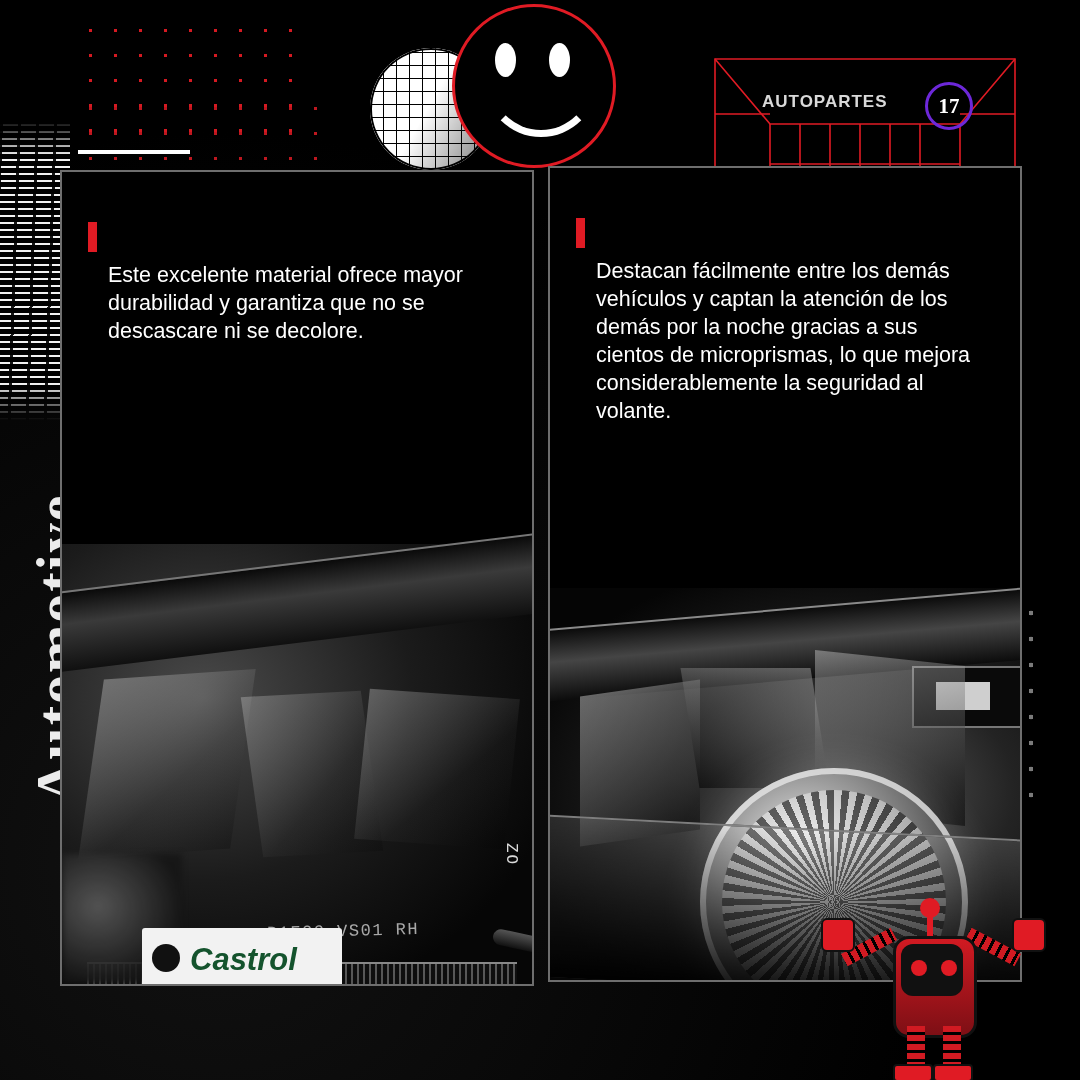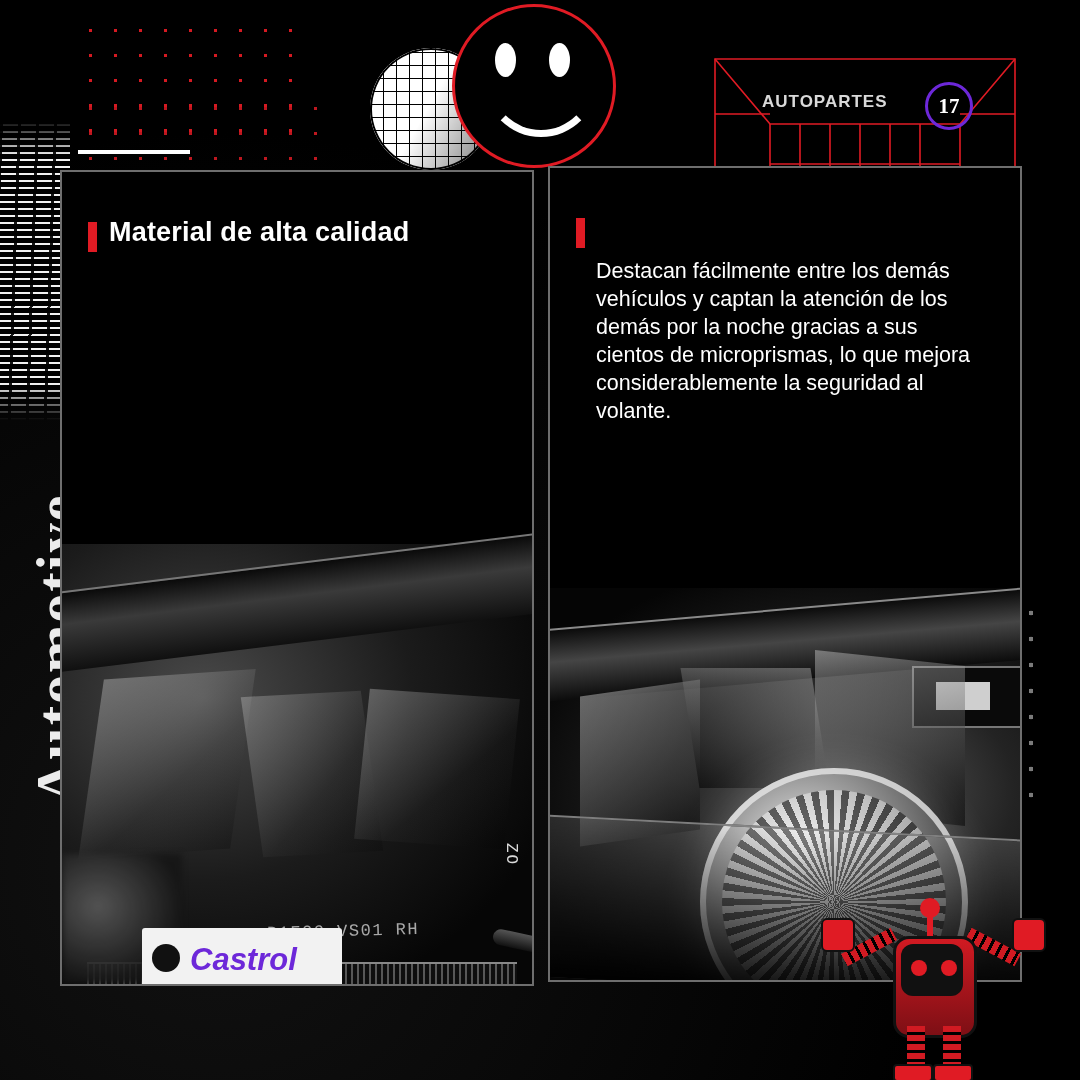--- a/index.html
+++ b/index.html
@@ -97,21 +97,21 @@
   .lf2{left:190px;top:150px;width:120px;height:160px;transform:skew(8deg,-3deg);opacity:.45;}
   .lf3{left:300px;top:150px;width:150px;height:150px;transform:skew(-6deg,4deg);opacity:.5;}
   .stripe-box{position:absolute;left:25px;top:418px;width:430px;height:160px;
     background:repeating-linear-gradient(90deg, rgba(255,255,255,.22) 0 2px, rgba(0,0,0,.65) 2px 6px),
       linear-gradient(180deg,#2a2a2a,#0c0c0c);border-top:2px solid #888;}
   .etch{position:absolute;left:205px;top:378px;color:#cfcfcf;font-size:17px;letter-spacing:1.5px;
     font-family:"Liberation Mono",monospace;opacity:.8;transform:rotate(-1.5deg);}
   .cable{position:absolute;left:430px;top:395px;width:110px;height:16px;border-radius:8px;
     background:linear-gradient(180deg,#555,#111);transform:rotate(12deg);}
   .castrol{position:absolute;left:80px;bottom:-8px;width:200px;height:64px;background:#f2f2f2;border-radius:3px;}
-  .castrol span{position:absolute;left:48px;top:14px;font-size:31px;font-weight:700;color:#6d28d9;font-style:italic;}
+  .castrol span{position:absolute;left:48px;top:14px;font-size:31px;font-weight:700;color:#14532d;font-style:italic;}
   .castrol:before{content:"";position:absolute;left:10px;top:16px;width:28px;height:28px;border-radius:50%;
     background:#111;}
   .code-z{position:absolute;right:12px;bottom:118px;color:#fff;font-size:16px;letter-spacing:2px;
     font-family:"Liberation Mono",monospace;writing-mode:vertical-rl;opacity:.85;}
 
   
   .proj{position:absolute;left:150px;top:180px;width:268px;height:268px;border-radius:50%;
     background:radial-gradient(circle at 38% 32%, #f2f2f2 0%, #9d9d9d 30%, #3a3a3a 70%, #0d0d0d 100%);
     box-shadow:0 0 42px rgba(255,255,255,.22);}
   .proj:before{content:"";position:absolute;inset:22px;border-radius:50%;
@@ -198,22 +198,22 @@
   <div class="badge17">17</div>
 
   <div class="glitch"></div>
   <div class="vert-word">Automotive</div>
   <div class="right-dots"></div>
 
   <div class="panel left">
     <div class="panel-head">
       <div class="title-row">
         <span class="title-bar"></span>
-        <div class="panel-title">Material de alta calidad</div>
       </div>
+      <div class="panel-body">Este excelente material ofrece mayor durabilidad y garantiza que no se descascare ni se decolore.</div>
     </div>
 
     <div class="photo left-ph">
       <div class="ph-base"></div>
       <div class="lamp-top"></div>
       <div class="facet lf1"></div>
       <div class="facet lf2"></div>
       <div class="facet lf3"></div>
       <div class="cable"></div>
       <div class="etch">B1F20-VS01 RH</div>

